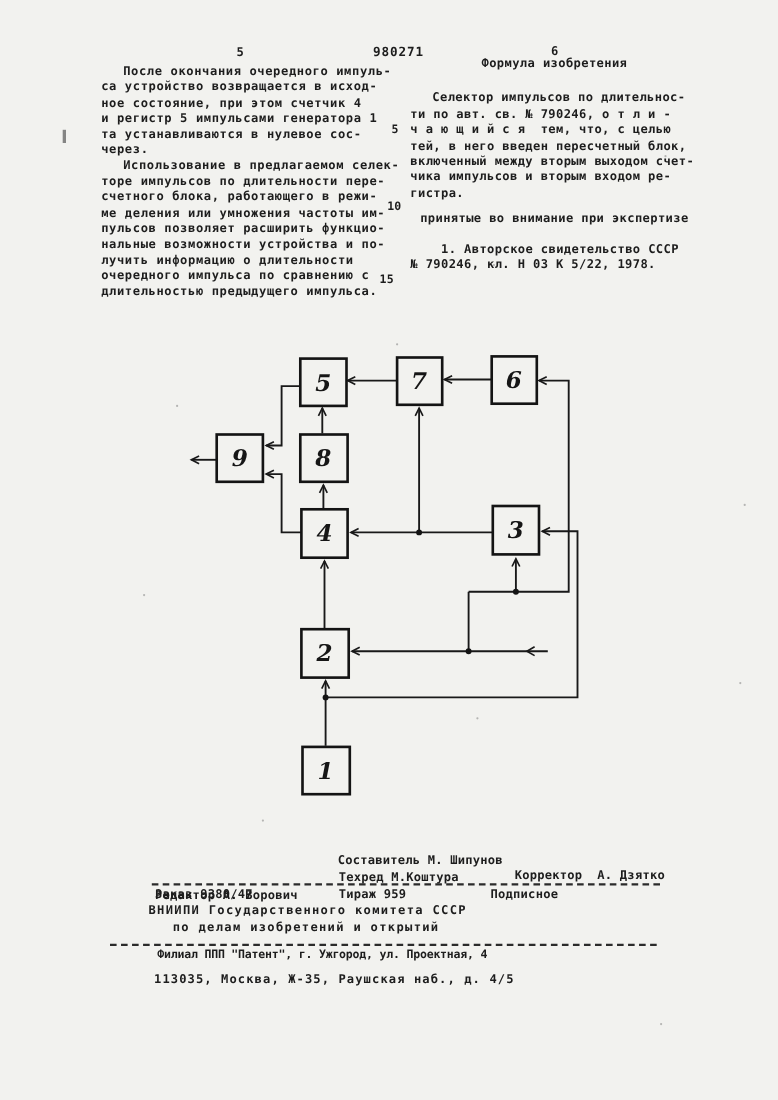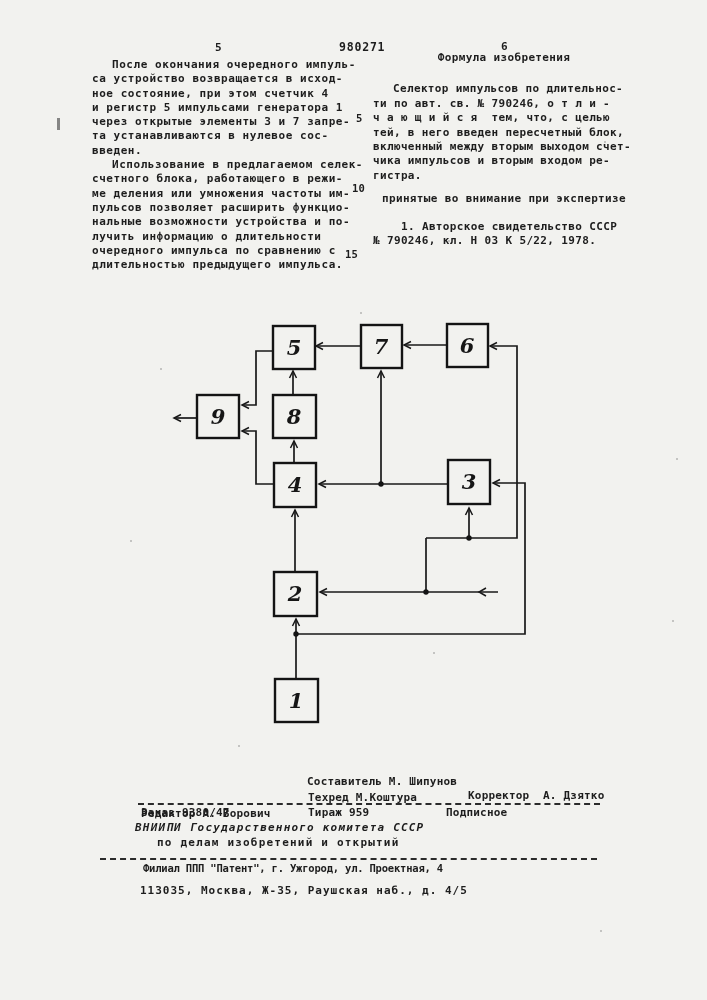--- a/index.html
+++ b/index.html
@@ -43,24 +43,24 @@
 
   <div class="gnum" style="left:356px;top:112px;">5</div>
   <div class="gnum" style="left:352px;top:182px;">10</div>
   <div class="gnum" style="left:345px;top:248px;">15</div>
 
   <div class="abs" style="left:92px;top:58px;width:262px;">
     <div class="tl ind">После окончания очередного импуль-</div>
     <div class="tl">са устройство возвращается в исход-</div>
     <div class="tl">ное состояние, при этом счетчик 4</div>
     <div class="tl">и регистр 5 импульсами генератора 1</div>
-    <div class="tl">через открытые элементы 3 и 7 запре-</div>
     <div class="tl">та устанавливаются в нулевое сос-</div>
-    <div class="tl">введен.</div>
+    <div class="tl">через.</div>
     <div class="tl ind">Использование в предлагаемом селек-</div>
+    <div class="tl">торе импульсов по длительности пере-</div>
     <div class="tl">счетного блока, работающего в режи-</div>
     <div class="tl">ме деления или умножения частоты им-</div>
     <div class="tl">пульсов позволяет расширить функцио-</div>
     <div class="tl">нальные возможности устройства и по-</div>
     <div class="tl">лучить информацию о длительности</div>
     <div class="tl">очередного импульса по сравнению с</div>
     <div class="tl">длительностью предыдущего импульса.</div>
   </div>
 
   <div class="abs rcol" style="left:373px;top:51px;width:262px;">
@@ -149,21 +149,21 @@
   </svg>
 
   <div class="f" style="left:307px;top:775px;">Составитель М. Шипунов</div>
   <div class="f" style="left:141px;top:791px;margin-top:16px;">Редактор А. Ворович</div>
   <div class="f" style="left:308px;top:791px;">Техред М.Коштура</div>
   <div class="f" style="left:446px;top:789px;padding-left:22px;">Корректор  А. Дзятко</div>
   <div class="dash" style="left:138px;top:803px;width:462px;"></div>
   <div class="f" style="left:141px;top:806px;">Заказ 9380/47</div>
   <div class="f" style="left:308px;top:806px;">Тираж 959</div>
   <div class="f" style="left:446px;top:806px;text-align:center;">Подписное</div>
-  <div class="f fwide" style="left:135px;top:821px;font-style:italic;">ВНИИПИ Государственного комитета СССР</div>
+  <div class="f fwide" style="left:135px;top:821px;">ВНИИПИ Государственного комитета СССР</div>
   <div class="f fwide" style="left:157px;top:836px;">по делам изобретений и открытий</div>
   <div class="f faddr" style="left:140px;top:884px;">113035, Москва, Ж-35, Раушская наб., д. 4/5</div>
   <div class="dash" style="left:100px;top:858px;width:497px;"></div>
   <div class="f fbranch" style="left:143px;top:862px;">Филиал ППП "Патент", г. Ужгород, ул. Проектная, 4</div>
 
   <div class="edgemark"></div>
   <div class="speck" style="left:604px;top:141px;"></div>
   <div class="speck" style="left:448px;top:240px;"></div>
   <div class="speck" style="left:160px;top:368px;"></div>
   <div class="speck" style="left:676px;top:458px;"></div>

